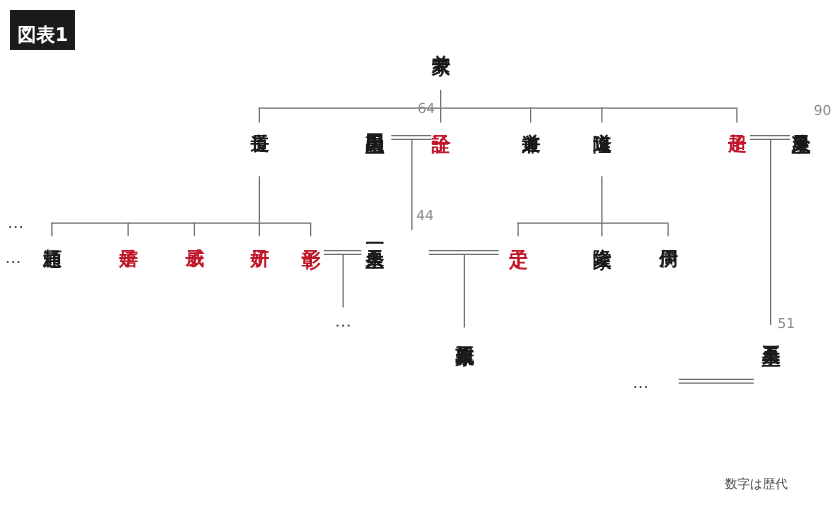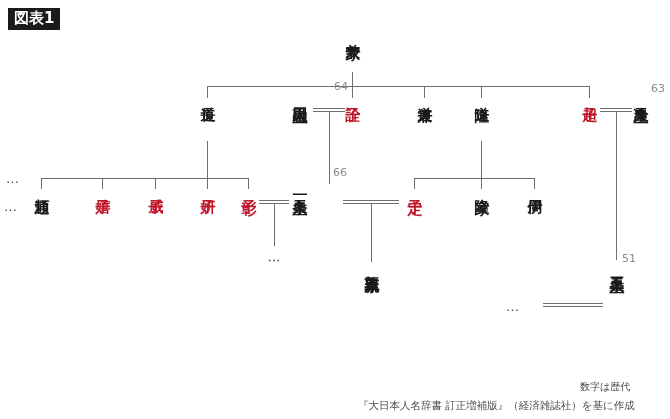--- a/index.html
+++ b/index.html
@@ -11,21 +11,21 @@
     overflow:hidden;
     position:relative;
   }
   #chart{position:absolute;left:0;top:0;width:670px;height:333px;}
 
   
   .header{position:absolute;left:8px;top:8px;display:flex;align-items:center;gap:8px;}
   .badge{
     background:#1b1b1b;color:#ffffff;
     font-size:15px;font-weight:bold;
-    padding:2px 6px 3px 6px;
+    padding:12px 6px 3px 6px;
     line-height:1.1;
     letter-spacing:0px;
   }
   .title{font-size:16px;font-weight:bold;color:#121212;line-height:1.1;}
 
   
   .node{
     position:absolute;
     writing-mode:vertical-rl;
     text-orientation:upright;
@@ -100,26 +100,26 @@
   <div class="vline" style="left:589px;top:86px;height:12px;"></div>
 
   <div class="node" style="left:207px;top:95px;">道長</div>
   <div class="node" style="left:299px;top:95px;">円融天皇</div>
   <div class="num" style="left:334px;top:80px;">64</div>
   <div class="node red" style="left:352px;top:95px;">詮子</div>
   <div class="node" style="left:424px;top:95px;">道兼</div>
   <div class="node" style="left:481px;top:95px;">道隆</div>
   <div class="node red" style="left:589px;top:95px;">超子</div>
   <div class="node" style="left:640px;top:95px;">冷泉天皇</div>
-  <div class="num" style="left:651px;top:82px;">63</div>
+  <div class="num" style="left:651px;top:82px;">90</div>
 
   <div class="marr" style="left:313px;top:108px;width:32px;"></div>
 
   <div class="vline" style="left:329px;top:112px;height:72px;"></div>
-  <div class="num" style="left:333px;top:166px;">66</div>
+  <div class="num" style="left:333px;top:166px;">44</div>
 
   <div class="marr" style="left:600px;top:108px;width:32px;"></div>
 
   <div class="vline" style="left:616px;top:112px;height:148px;"></div>
   <div class="num" style="left:622px;top:252px;">51</div>
 
   <div class="vline" style="left:207px;top:141px;height:37px;"></div>
 
   <div class="vline" style="left:481px;top:141px;height:37px;"></div>
 
@@ -156,15 +156,14 @@
   <div class="node" style="left:481px;top:187px;">隆家</div>
   <div class="node" style="left:534px;top:187px;">伊周</div>
 
   <div class="node" style="left:371px;top:264px;">敦康親王</div>
 
   <div class="node" style="left:616px;top:265px;">三条天皇</div>
   <div class="hdots" style="left:506px;top:300px;">…</div>
   <div class="marr" style="left:543px;top:303px;width:60px;"></div>
 
   <div class="note" style="left:580px;top:380px;">数字は歴代</div>
-  <div class="source" style="left:358px;top:399px;">『大日本人名辞書 訂正増補版』（経済雑誌社）を基に作成</div>
 
 </div>
 
 </body></html>

